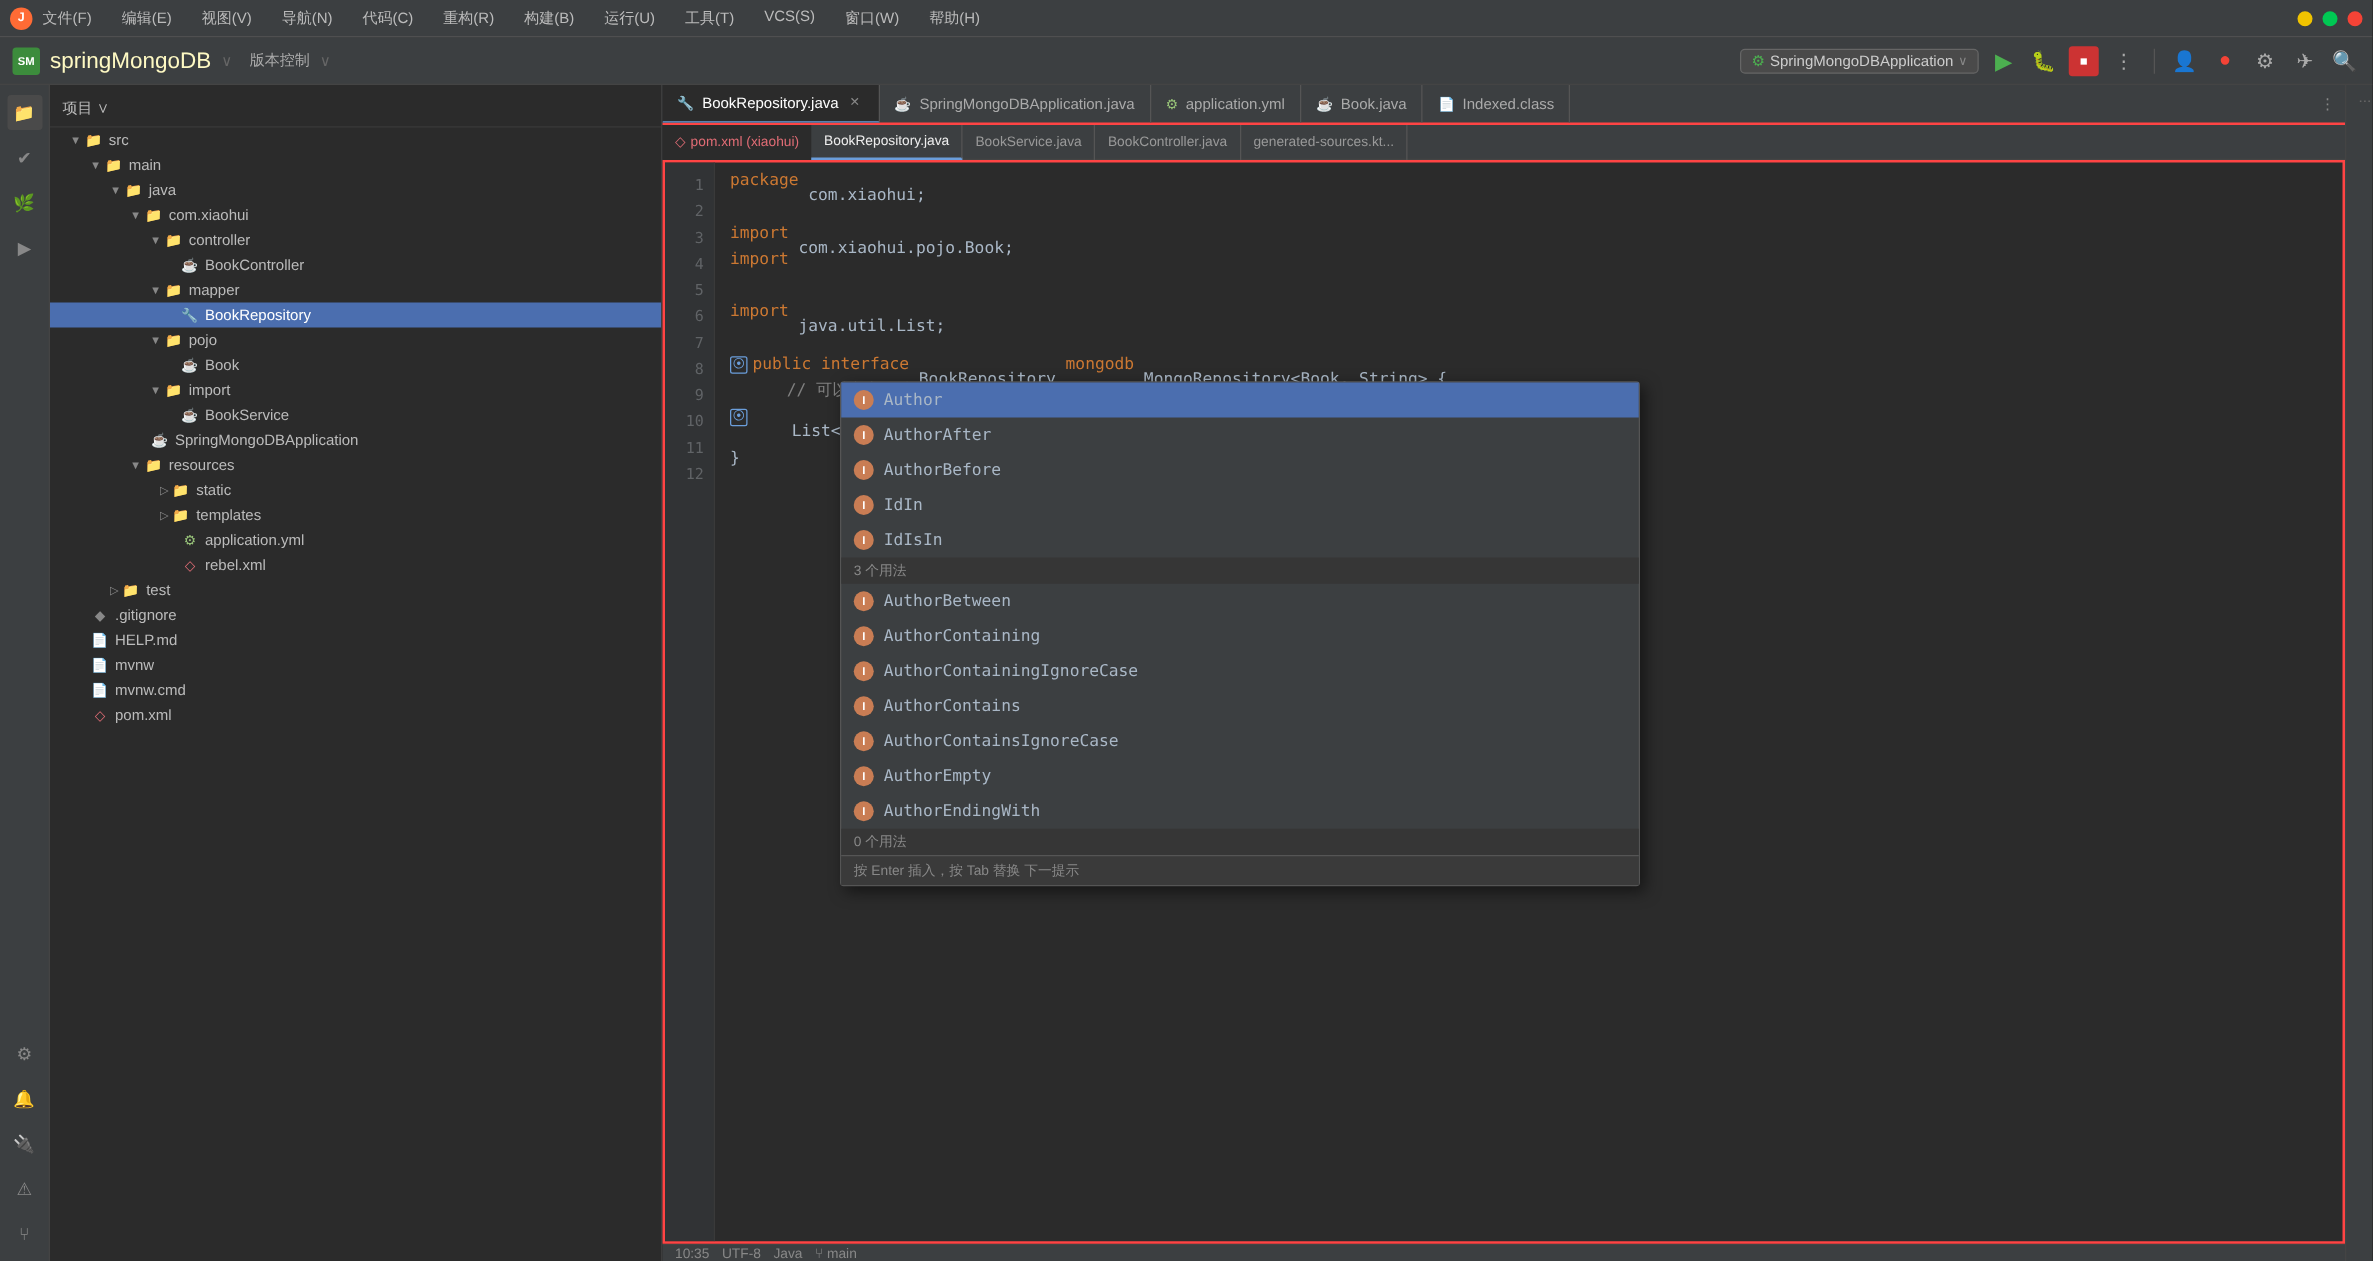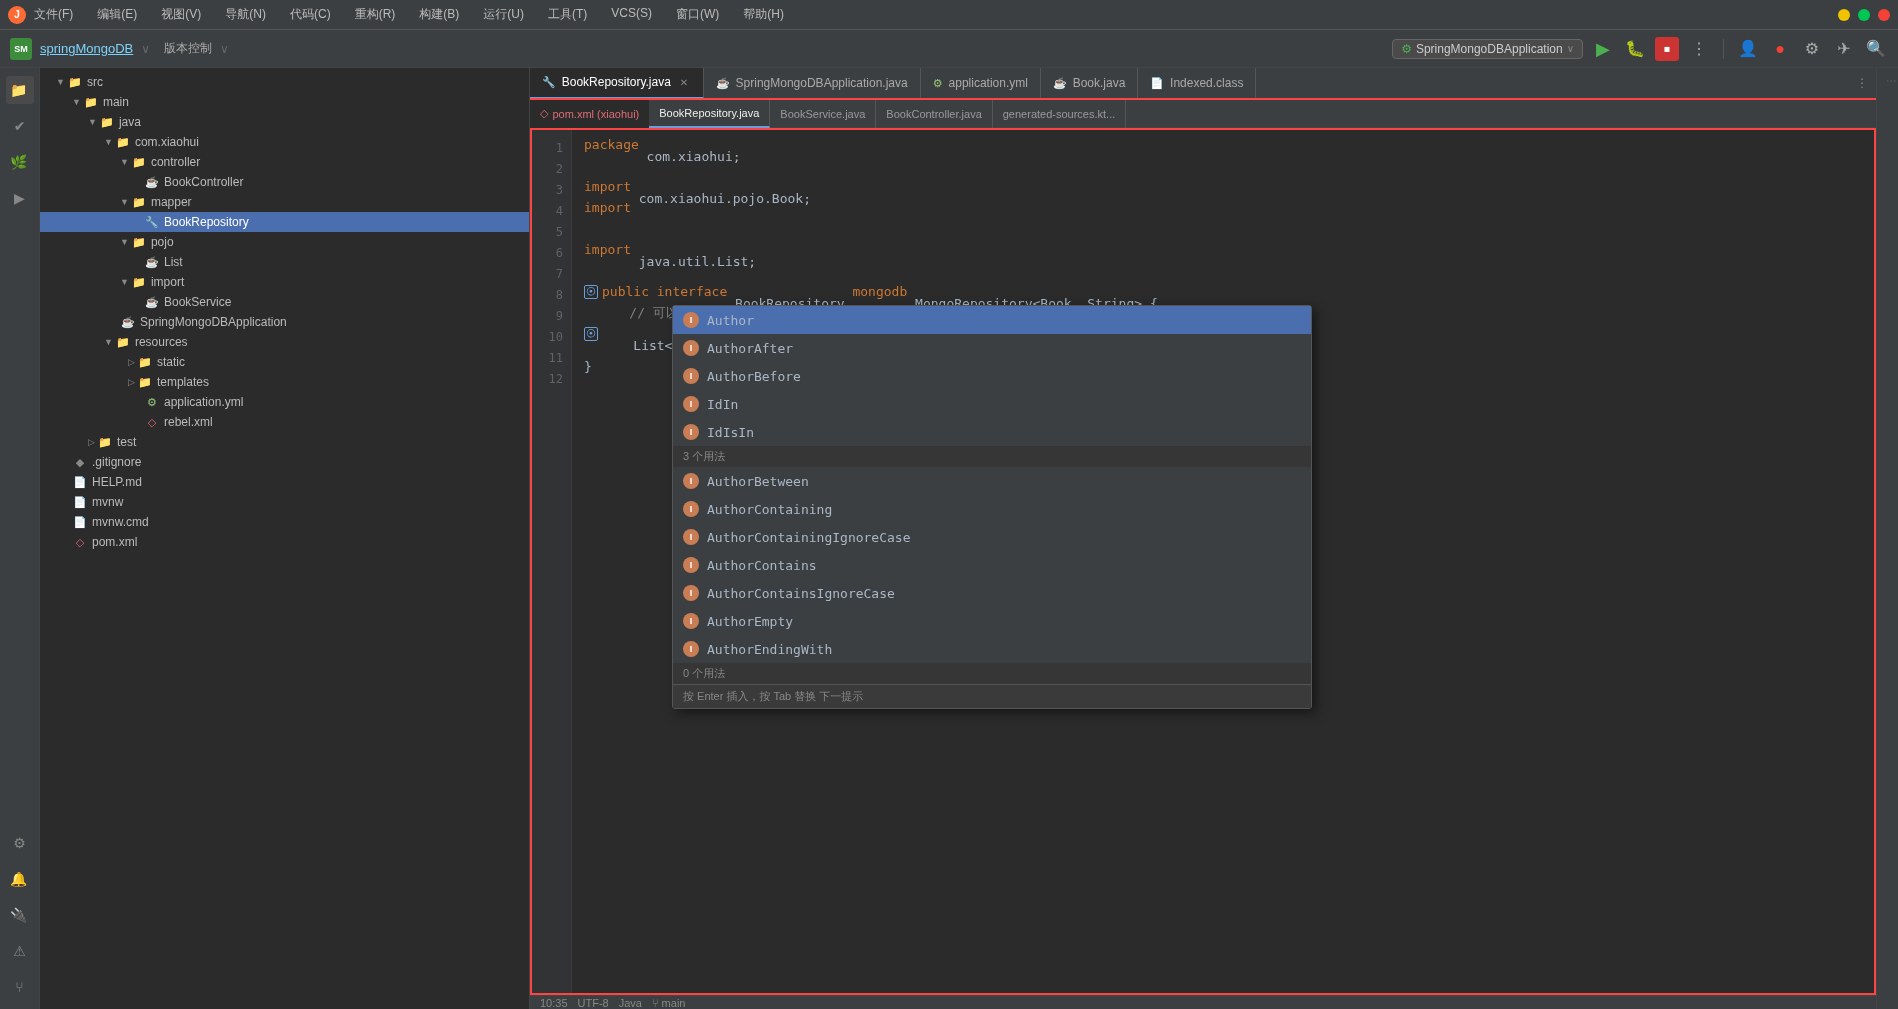--- a/index.html
+++ b/index.html
@@ -55,21 +55,21 @@
       border-bottom: 1px solid #444;
       gap: 8px;
     }
     .project-logo {
       width: 22px; height: 22px;
       background: #3c8c3c;
       border-radius: 3px;
       display: flex; align-items: center; justify-content: center;
       font-size: 9px; color: white; font-weight: bold;
     }
-    .project-name { color: #7dd3fc; font-size: 13px; text-decoration: underline; }
+    .project-name { color: #fef9c3; font-size: 18px; }
     .project-vcs { color: #aaa; font-size: 12px; margin-left: 6px; }
     .run-controls {
       margin-left: auto;
       display: flex; align-items: center; gap: 8px;
     }
     .icon-btn {
       width: 24px; height: 24px;
       display: flex; align-items: center; justify-content: center;
       cursor: pointer;
       border-radius: 3px;
@@ -409,20 +409,23 @@
     <div class="side-icon">🌿</div>
     <div class="side-icon">▶</div>
     <div class="side-icon" style="margin-top:auto;">⚙</div>
     <div class="side-icon">🔔</div>
     <div class="side-icon">🔌</div>
     <div class="side-icon">⚠</div>
     <div class="side-icon">⑂</div>
   </div>
 
   <div class="file-tree">
+    <div class="panel-header">
+      <span>项目 ∨</span>
+    </div>
 
     <div class="tree-item">
       <span style="width:8px"></span>
       <span class="arrow">▼</span>
       <span class="tree-icon folder-icon">📁</span>
       <span>src</span>
     </div>
     <div class="tree-item">
       <span style="width:24px"></span>
       <span class="arrow">▼</span>
@@ -465,21 +468,21 @@
     </div>
     <div class="tree-item">
       <span style="width:72px"></span>
       <span class="arrow">▼</span>
       <span class="tree-icon folder-icon">📁</span>
       <span>pojo</span>
     </div>
     <div class="tree-item">
       <span style="width:96px"></span>
       <span class="tree-icon java-icon">☕</span>
-      <span>List</span>
+      <span>Book</span>
     </div>
     <div class="tree-item">
       <span style="width:72px"></span>
       <span class="arrow">▼</span>
       <span class="tree-icon folder-icon">📁</span>
       <span>import</span>
     </div>
     <div class="tree-item">
       <span style="width:96px"></span>
       <span class="tree-icon java-icon">☕</span>

